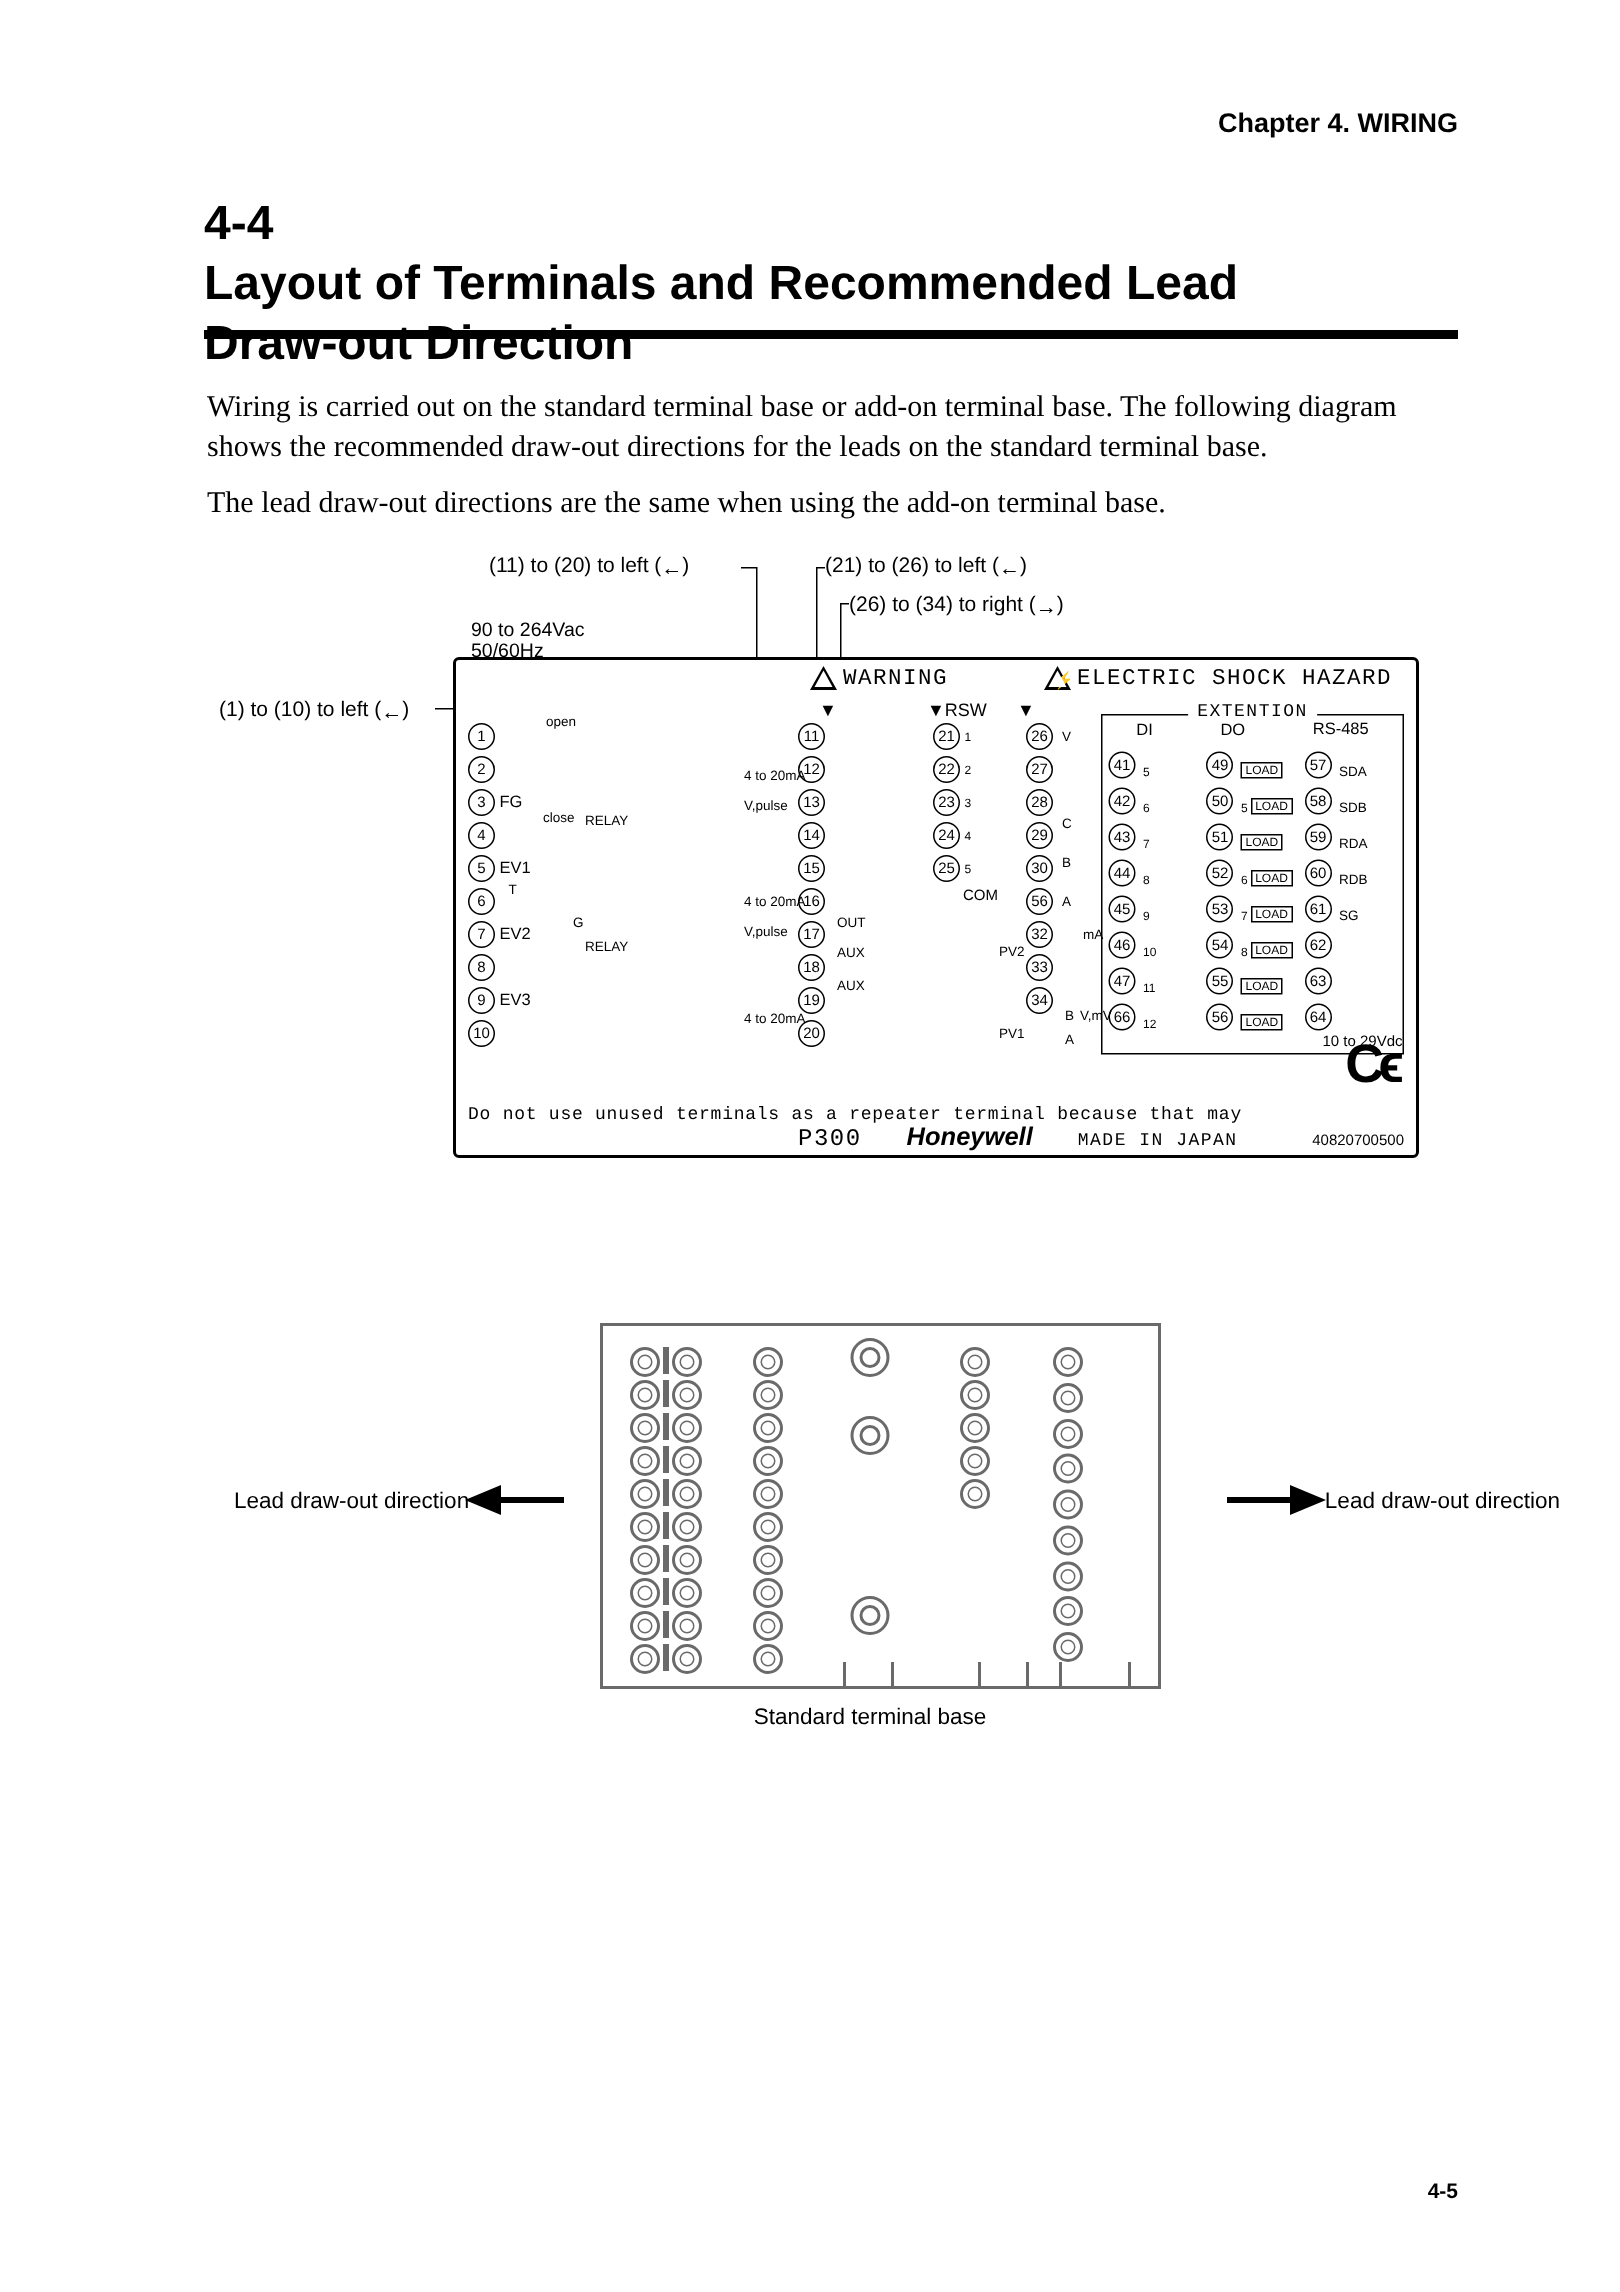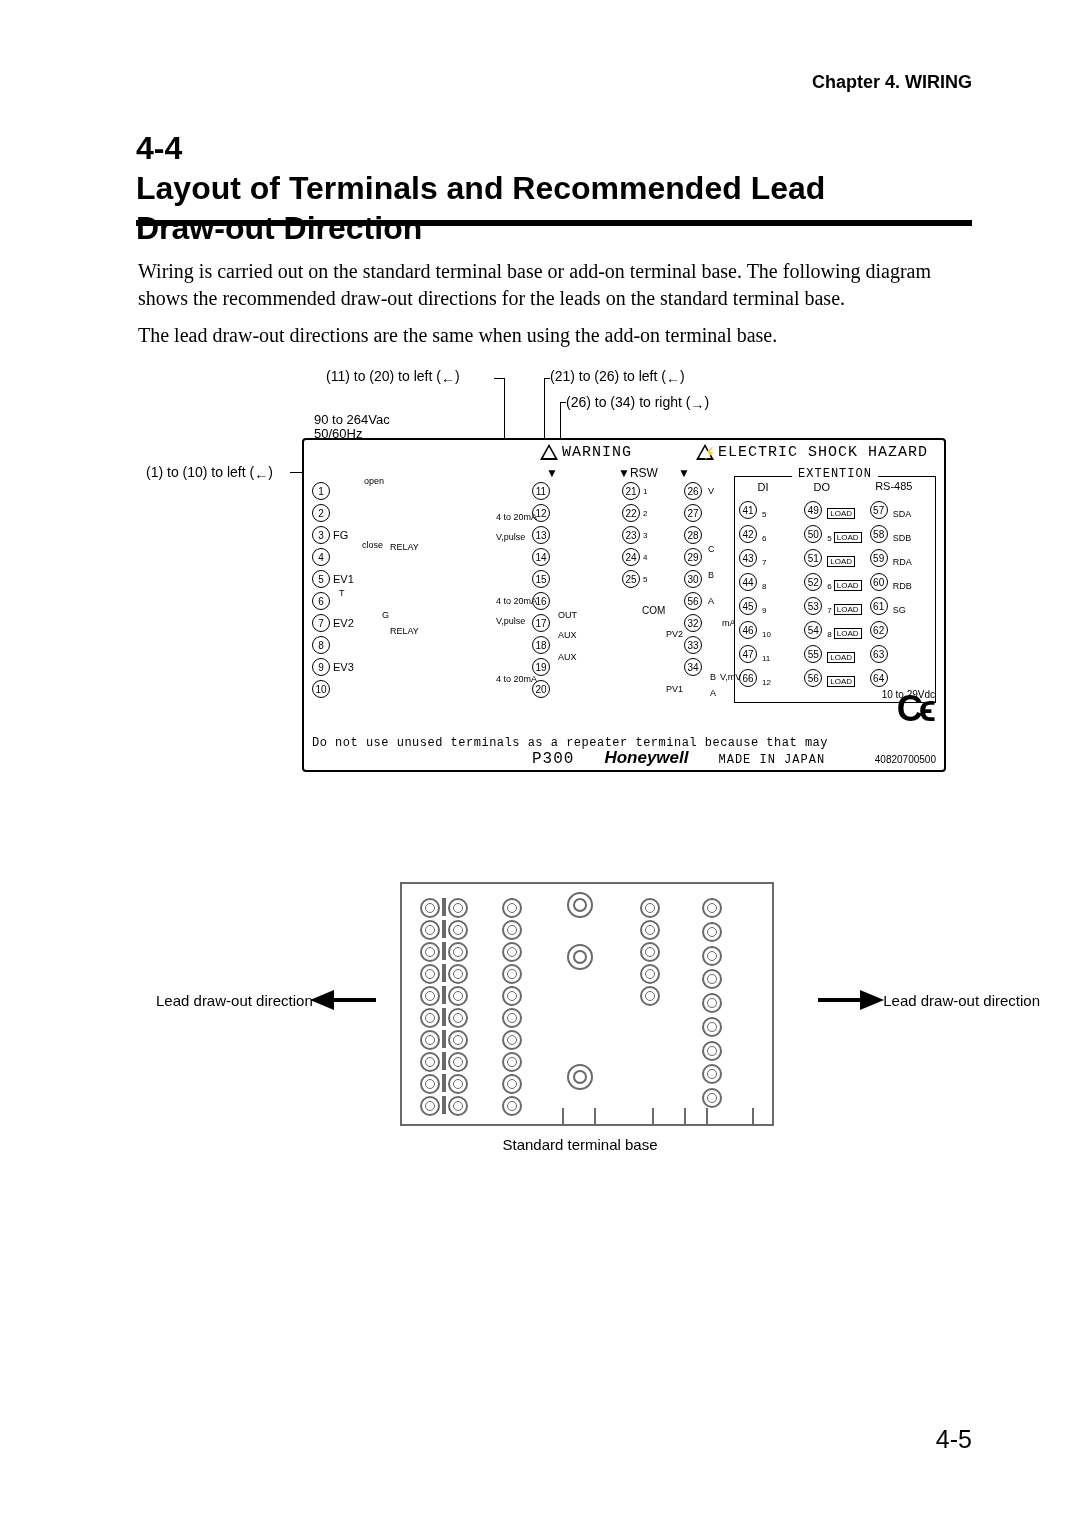--- a/index.html
+++ b/index.html
@@ -8,21 +8,21 @@
 .chapter-header { position: absolute; top: 72px; right: 108px; font-family: Arial, Helvetica, sans-serif; font-weight: bold; font-size: 18px; }
 .section-title { position: absolute; top: 128px; left: 136px; right: 108px; font-family: Arial, Helvetica, sans-serif; font-weight: bold; font-size: 32px; line-height: 1.25; }
 .section-title .num { display: inline-block; width: 76px; }
 .section-title .txt { display: inline-block; vertical-align: top; width: calc(100% - 80px); }
 .rule { position: absolute; left: 136px; right: 108px; height: 6px; background: #000; top: 220px; }
 .body-text { position: absolute; left: 138px; right: 108px; font-size: 20px; line-height: 1.35; }
 .p1 { top: 258px; }
 .p2 { top: 322px; }
 .diagram1 { position: absolute; left: 194px; top: 368px; width: 780px; height: 440px; }
 .diagram2 { position: absolute; left: 250px; top: 862px; width: 660px; height: 310px; }
-.footer-page { position: absolute; bottom: 74px; right: 108px; font-family: Arial, Helvetica, sans-serif; font-weight: normal; font-size: 25px; }
+.footer-page { position: absolute; bottom: 60px; right: 108px; font-family: Arial, Helvetica, sans-serif; font-weight: bold; font-size: 14px; }
 
 
 .d1-annotation { position: absolute; font-family: Arial, Helvetica, sans-serif; font-size: 14px; white-space: nowrap; }
 .d1-plate { position: absolute; left: 108px; top: 70px; width: 640px; height: 330px; border: 2px solid #000; border-radius: 4px; background: #fff; }
 .d1-volt { position: absolute; left: 120px; top: 45px; font-family: Arial, Helvetica, sans-serif; font-size: 13px; line-height: 1.1; }
 .d1-warn-tri { display: inline-block; width: 0; height: 0; border-left: 9px solid transparent; border-right: 9px solid transparent; border-bottom: 16px solid #000; position: relative; vertical-align: middle; }
 .d1-warn-tri::after { content: ""; position: absolute; left: -6px; top: 3px; width: 0; height: 0; border-left: 6px solid transparent; border-right: 6px solid transparent; border-bottom: 11px solid #fff; }
 .d1-warn-bang { position: absolute; left: -2px; top: 4px; font: bold 10px Arial; }
 .d1-warn-bolt { position: absolute; left: -3px; top: 3px; font: bold 11px Arial; }
 .d1-topbar { position: absolute; left: 236px; top: 0; right: 0; height: 24px; display: flex; align-items: center; }
@@ -270,21 +270,21 @@
       <span class="schem-hint" style="left:35px; top:148px;">T</span>
       <span class="schem-hint" style="left:78px; top:170px;">G</span>
       <span class="schem-hint" style="left:192px; top:72px;">4 to 20mA</span>
       <span class="schem-hint" style="left:192px; top:92px;">V,pulse</span>
       <span class="schem-hint" style="left:192px; top:156px;">4 to 20mA</span>
       <span class="schem-hint" style="left:192px; top:176px;">V,pulse</span>
       <span class="schem-hint" style="left:192px; top:234px;">4 to 20mA</span>
       <span class="schem-hint" style="left:254px; top:170px;">OUT</span>
       <span class="schem-hint" style="left:254px; top:190px;">AUX</span>
       <span class="schem-hint" style="left:254px; top:212px;">AUX</span>
-      <span class="schem-hint" style="left:338px; top:165px; font-size:10px;">COM</span>
+      <span class="schem-hint" style="left:338px; top:152px; font-size:10px;">COM</span>
       <span class="schem-hint" style="left:362px; top:148px;margin-top:41px;">PV2</span>
       <span class="schem-hint" style="left:362px; top:244px;">PV1</span>
       <span class="schem-hint" style="left:404px; top:46px;">V</span>
       <span class="schem-hint" style="left:404px; top:104px;">C</span>
       <span class="schem-hint" style="left:404px; top:130px;">B</span>
       <span class="schem-hint" style="left:404px; top:156px;">A</span>
       <span class="schem-hint" style="left:418px; top:178px;">mA</span>
       <span class="schem-hint" style="left:406px; top:232px;">B</span>
       <span class="schem-hint" style="left:406px; top:248px;">A</span>
       <span class="schem-hint" style="left:416px; top:232px;">V,mV</span>

